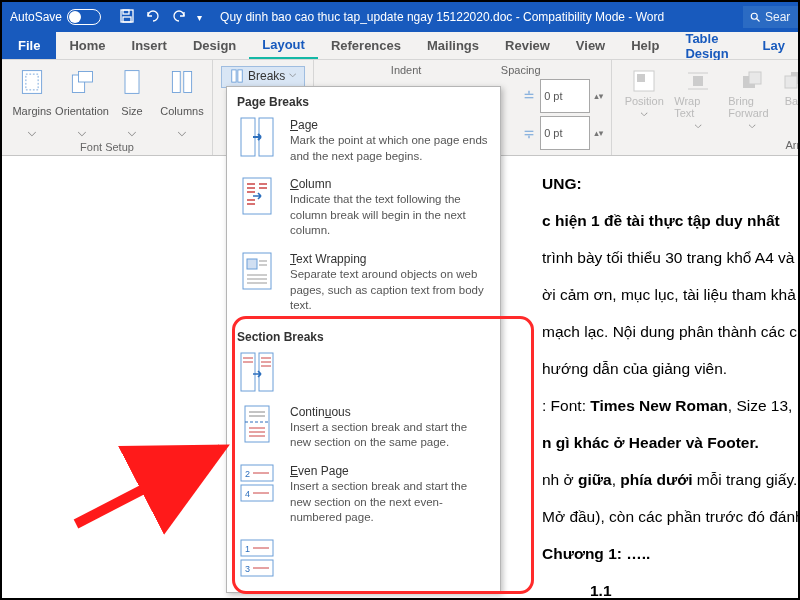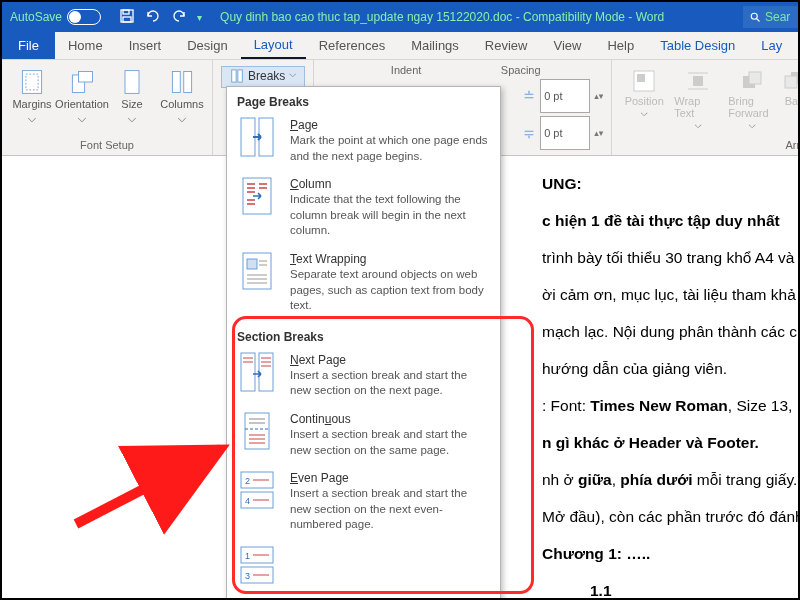--- a/index.html
+++ b/index.html
@@ -1,39 +1,39 @@
 <!DOCTYPE html>
 <html><head>
 <meta charset="utf-8">
 <style>
   * { margin:0; padding:0; box-sizing:border-box; font-family:"Segoe UI",Arial,sans-serif; }
   body { width:800px; height:600px; overflow:hidden; background:#fff; border:2px solid #000; position:relative; }
 
   
-  .titlebar { height:30px; background:#185abd; color:#86efac; display:flex; align-items:center; font-size:12px; }
+  .titlebar { height:30px; background:#185abd; color:#ffffff; display:flex; align-items:center; font-size:12px; }
   .autosave { display:flex; align-items:center; gap:5px; padding:0 8px; }
   .toggle { width:34px; height:16px; border:1px solid #fff; border-radius:8px; position:relative; }
   .toggle::after { content:""; position:absolute; left:1px; top:1px; width:12px; height:12px; border-radius:50%; background:#fff; }
   .qat { display:flex; align-items:center; gap:10px; padding:0 10px; }
   .qat svg { width:16px; height:16px; }
   .doc-title { flex:1; padding-left:8px; white-space:nowrap; overflow:hidden; }
   .search-box { width:55px; height:22px; background:#2b6bc3; display:flex; align-items:center; padding:0 6px; gap:4px; }
 
   
-  .tabs { height:28px; background:#f3f2f1; border-bottom:1px solid #d6d6d6; display:flex; align-items:stretch; font-size:13px; }
+  .tabs { height:28px; background:#f3f2f1; border-bottom:1px solid #d6d6d6; display:flex; align-items:stretch; font-size:13px;font-weight:bold; }
   .tab { padding:0 13px; display:flex; align-items:center; color:#555; cursor:pointer; }
   .tab.file { background:#185abd; color:#fff; padding:0 16px; }
-  .tab.active { border-bottom:2px solid #0f172a; color:#185abd; }
+  .tab.active { border-bottom:2px solid #14b8a6; color:#185abd; }
   .tab.table  { color:#185abd; }
 
   
   .ribbon { height:96px; background:#f3f2f1; border-bottom:1px solid #c5c5c5; display:flex; font-size:11px; color:#555; position:relative; }
   .group { border-right:1px solid #d6d6d6; padding:4px 8px 0 8px; display:flex; flex-direction:column; align-items:center; }
   .group-row { display:flex; gap:6px; }
-  .bigbtn { width:44px; display:flex; flex-direction:column; align-items:center; gap:2px; padding-top:4px; cursor:pointer; }
+  .bigbtn { width:44px; display:flex; flex-direction:column; align-items:center; gap:9px; padding-top:4px; cursor:pointer; }
   .bigbtn svg { width:28px; height:28px; }
   .bigbtn span { font-size:11px; text-align:center; line-height:1.1; }
   .caret { font-size:9px; color:#777; }
   .group-label { font-size:11px; color:#666; margin-top:auto; padding:3px 0 4px; }
 
   .breaks-btn { display:flex; align-items:flex-start; gap:4px; height:22px; padding:2px 8px; background:#d9e6f5; border:1px solid #9fbde0; font-size:12px; color:#333; cursor:pointer; }
   .breaks-btn svg { width:14px; height:14px; }
 
   .para-group { width:300px; }
   .para-head { display:flex; font-size:11px; color:#666; margin-left:6px; }
@@ -286,24 +286,20 @@
 
   <div class="dd-header">Section Breaks</div>
 
   <div class="dd-item">
     <svg class="dd-icon" viewBox="0 0 36 40">
         <rect x="2" y="1" width="14" height="38" fill="#fff" stroke="#6a9ed8"></rect>
         <rect x="20" y="1" width="14" height="38" fill="#fff" stroke="#6a9ed8"></rect>
         <path d="M4 6h10M4 10h10M22 6h10M22 10h10M22 14h10" stroke="#c44"></path>
         <path d="M14 22 L22 22 M22 22 L19 19 M22 22 L19 25" stroke="#2d6fbd" stroke-width="1.6"></path>
       </svg>
-    <div class="dd-text">
-      <div class="t"><span></span><span class="ul">N</span><span>ext Page</span></div>
-      <div>Insert a section break and start the new section on the next page.</div>
-    </div>
   </div>
 
   <div class="dd-item">
     <svg class="dd-icon" viewBox="0 0 36 40">
         <rect x="6" y="2" width="24" height="36" fill="#fff" stroke="#6a9ed8"></rect>
         <path d="M10 8h16M10 12h16" stroke="#888"></path>
         <path d="M10 24h16M10 28h16M10 32h16" stroke="#c44"></path>
         <path d="M6 18h24" stroke="#2d6fbd" stroke-dasharray="3 2"></path>
       </svg>
     <div class="dd-text">

